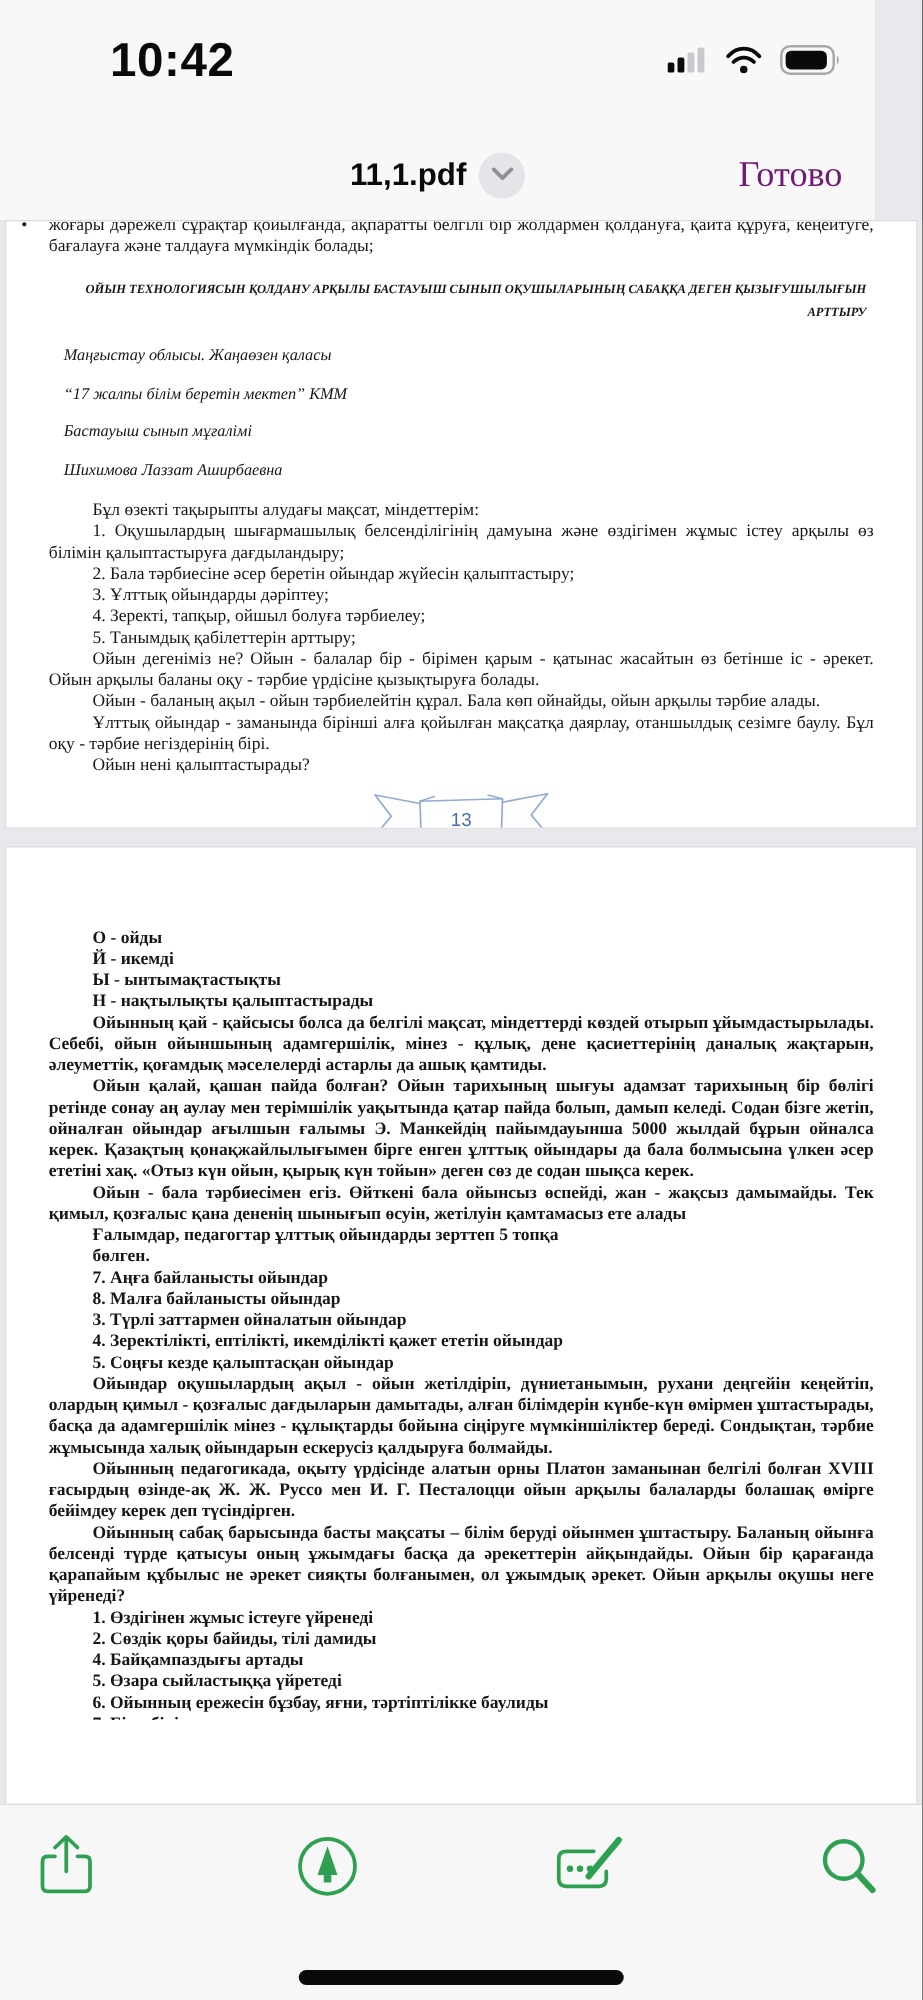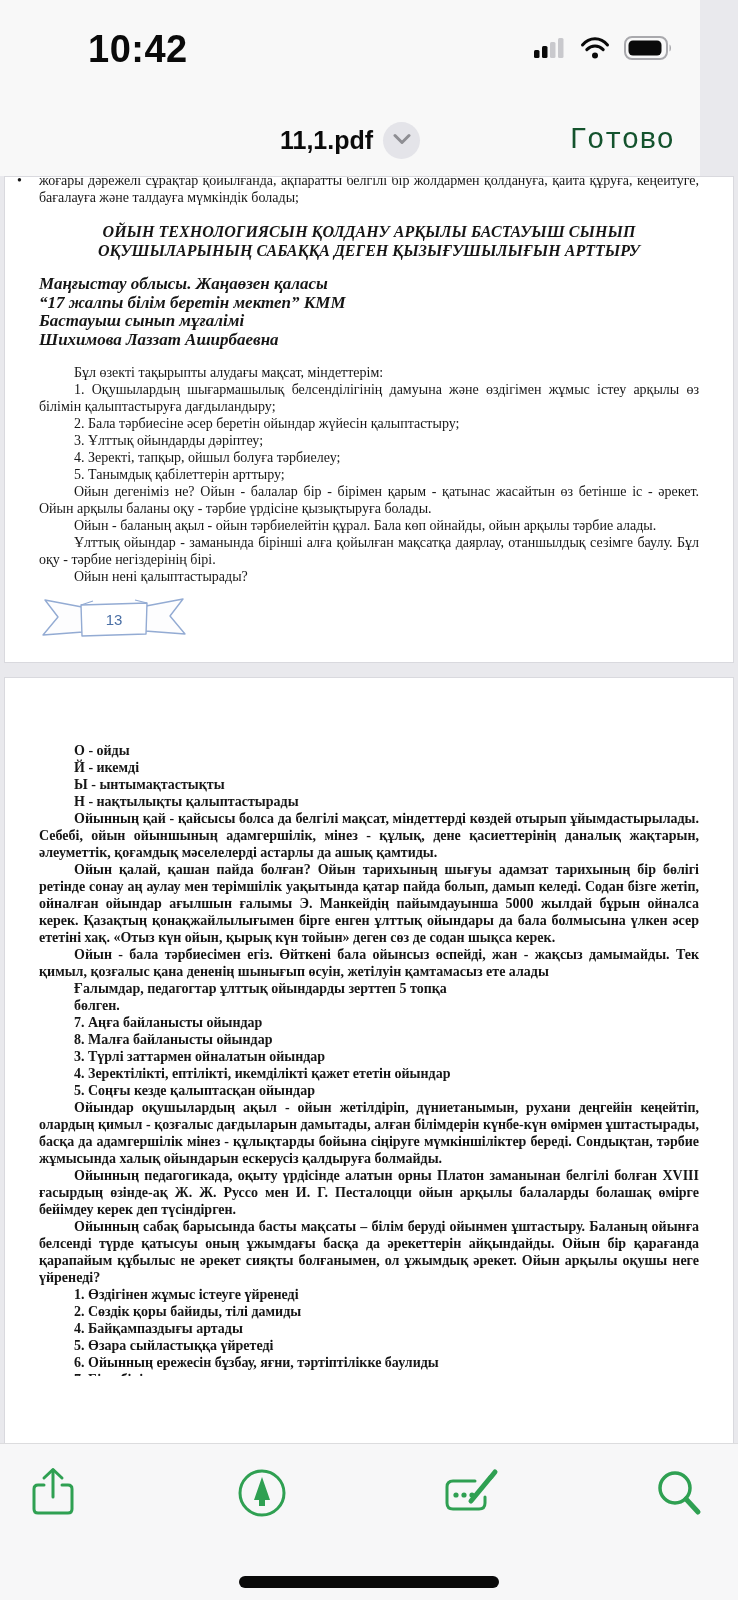--- a/index.html
+++ b/index.html
@@ -8,41 +8,41 @@
     background:#e9e9ed;font-family:"Liberation Sans","DejaVu Sans",sans-serif;
   }
   
   .top-chrome{position:absolute;top:0;left:0;width:700px;height:176px;background:#f8f8f8;z-index:20;}
   .time{position:absolute;left:88px;top:28px;font-size:38px;font-weight:700;color:#0a0a0a;letter-spacing:.5px;}
   .status-icons{position:absolute;right:26px;top:36px;display:flex;align-items:center;gap:14px;}
   .title-row{position:absolute;left:0;right:0;top:122px;height:46px;}
   .doc-title-wrap{position:absolute;left:0;right:0;top:0;display:flex;justify-content:center;align-items:center;gap:10px;}
   .doc-title{font-size:25px;font-weight:700;color:#0a0a0a;}
   .chev-btn{width:37px;height:37px;border-radius:50%;background:#e4e4e9;display:flex;align-items:center;justify-content:center;border:none;padding:0;}
-  .done-btn{position:absolute;right:26px;top:2px;font-size:29px;color:#14532d;background:none;border:none;padding:0;font-family:Liberation Mono, monospace;text-align:right;}
+  .done-btn{position:absolute;right:26px;top:2px;font-size:29px;color:#701a75;background:none;border:none;padding:0;font-family:Liberation Serif, serif;text-align:right;}
   
   .content{position:absolute;top:176px;left:0;width:738px;height:1267px;overflow:hidden;background:#e9e9ed;z-index:5;}
   .page{position:relative;margin:0 4px;background:#ffffff;border:1px solid #d9d9de;box-sizing:border-box;}
   .page1{height:487px;overflow:hidden;}
   .gap{height:14px;}
   .page2{height:980px;overflow:hidden;}
   .doc-text{font-family:"Liberation Serif","DejaVu Serif",serif;font-size:14px;line-height:17px;color:#161616;}
   .page-inner{padding:0 34px;}
   .p1-inner{margin-top:-5px;}
   .p2-inner{padding-top:64px;font-weight:bold;}
   .para{margin:0;text-align:justify;text-indent:35px;}
   .noindent{text-indent:0;}
   .line{margin:0;text-indent:35px;}
   .bullet-wrap{position:relative;}
   .bullet{position:absolute;left:-22px;top:0;}
-  .doc-head{font-weight:700;font-style:italic;text-align:center;text-indent:0;font-size:16px;line-height:19px;margin:16px 6px 0;}
+  .doc-head{font-weight:700;font-style:italic;text-align:right;text-indent:0;font-size:10px;line-height:19px;margin:16px 6px 0;}
   .author{margin-top:15px;}
-  .author p{margin:0;font-weight:700;font-style:italic;font-size:17px;line-height:18.5px;}
+  .author p{margin:12px;font-weight:400;font-style:italic;font-size:13px;line-height:18.5px;}
   .body-block{margin-top:15px;}
-  .ribbon-wrap{margin-top:10px;display:flex;justify-content:flex-start;}
+  .ribbon-wrap{margin-top:10px;display:flex;justify-content:center;}
   .ribbon-num{font-family:"Liberation Sans","DejaVu Sans",sans-serif;font-size:15px;fill:#4a6fa5;}
   .clip-line{height:5px;overflow:hidden;}
   
   .toolbar{position:absolute;left:0;bottom:0;width:738px;height:157px;background:#f7f7f8;border-top:1px solid #dcdcde;z-index:20;box-sizing:border-box;}
   .tool-row{display:flex;justify-content:space-between;padding:24px 34px 0 28px;}
   .tool-btn{background:none;border:none;padding:0;width:50px;height:52px;display:flex;align-items:center;justify-content:center;}
   .home-indicator{position:absolute;left:239px;bottom:12px;width:260px;height:12px;border-radius:6px;background:#0a0a0a;}
 </style>
 </head>
 <body>

